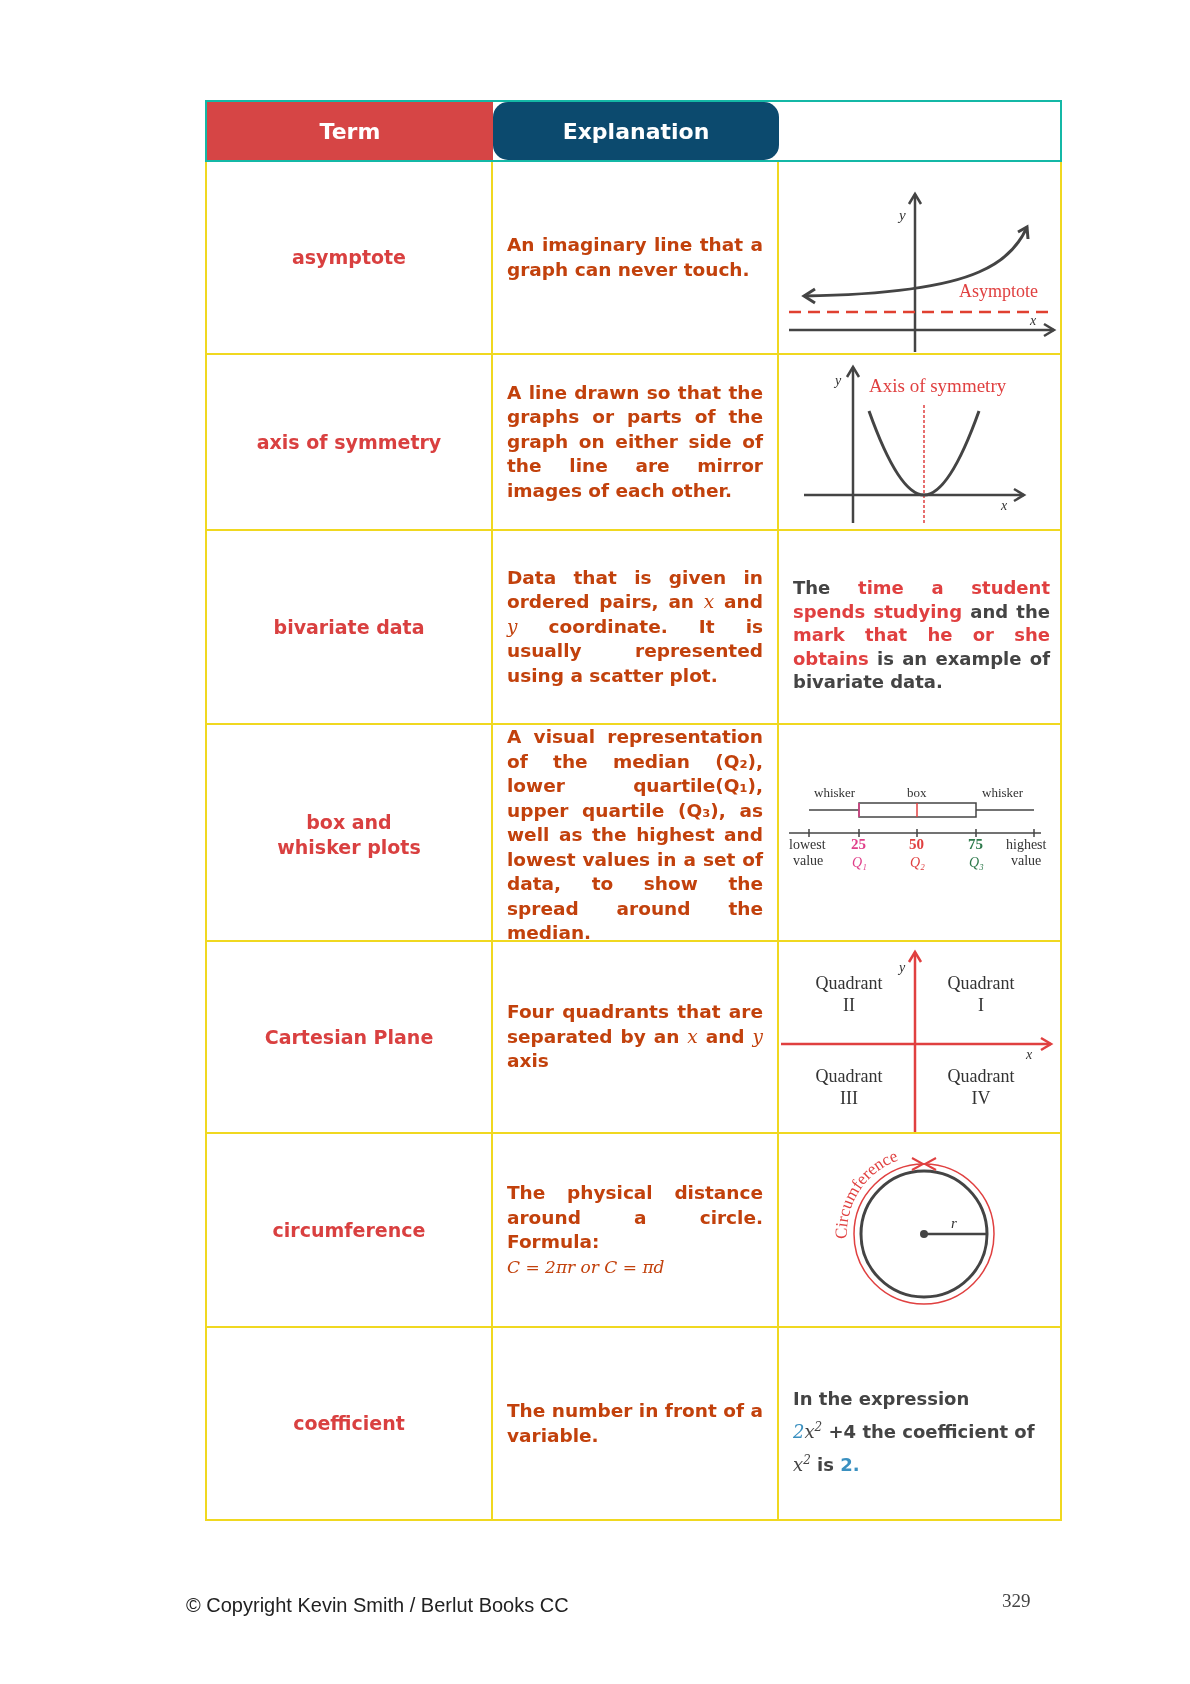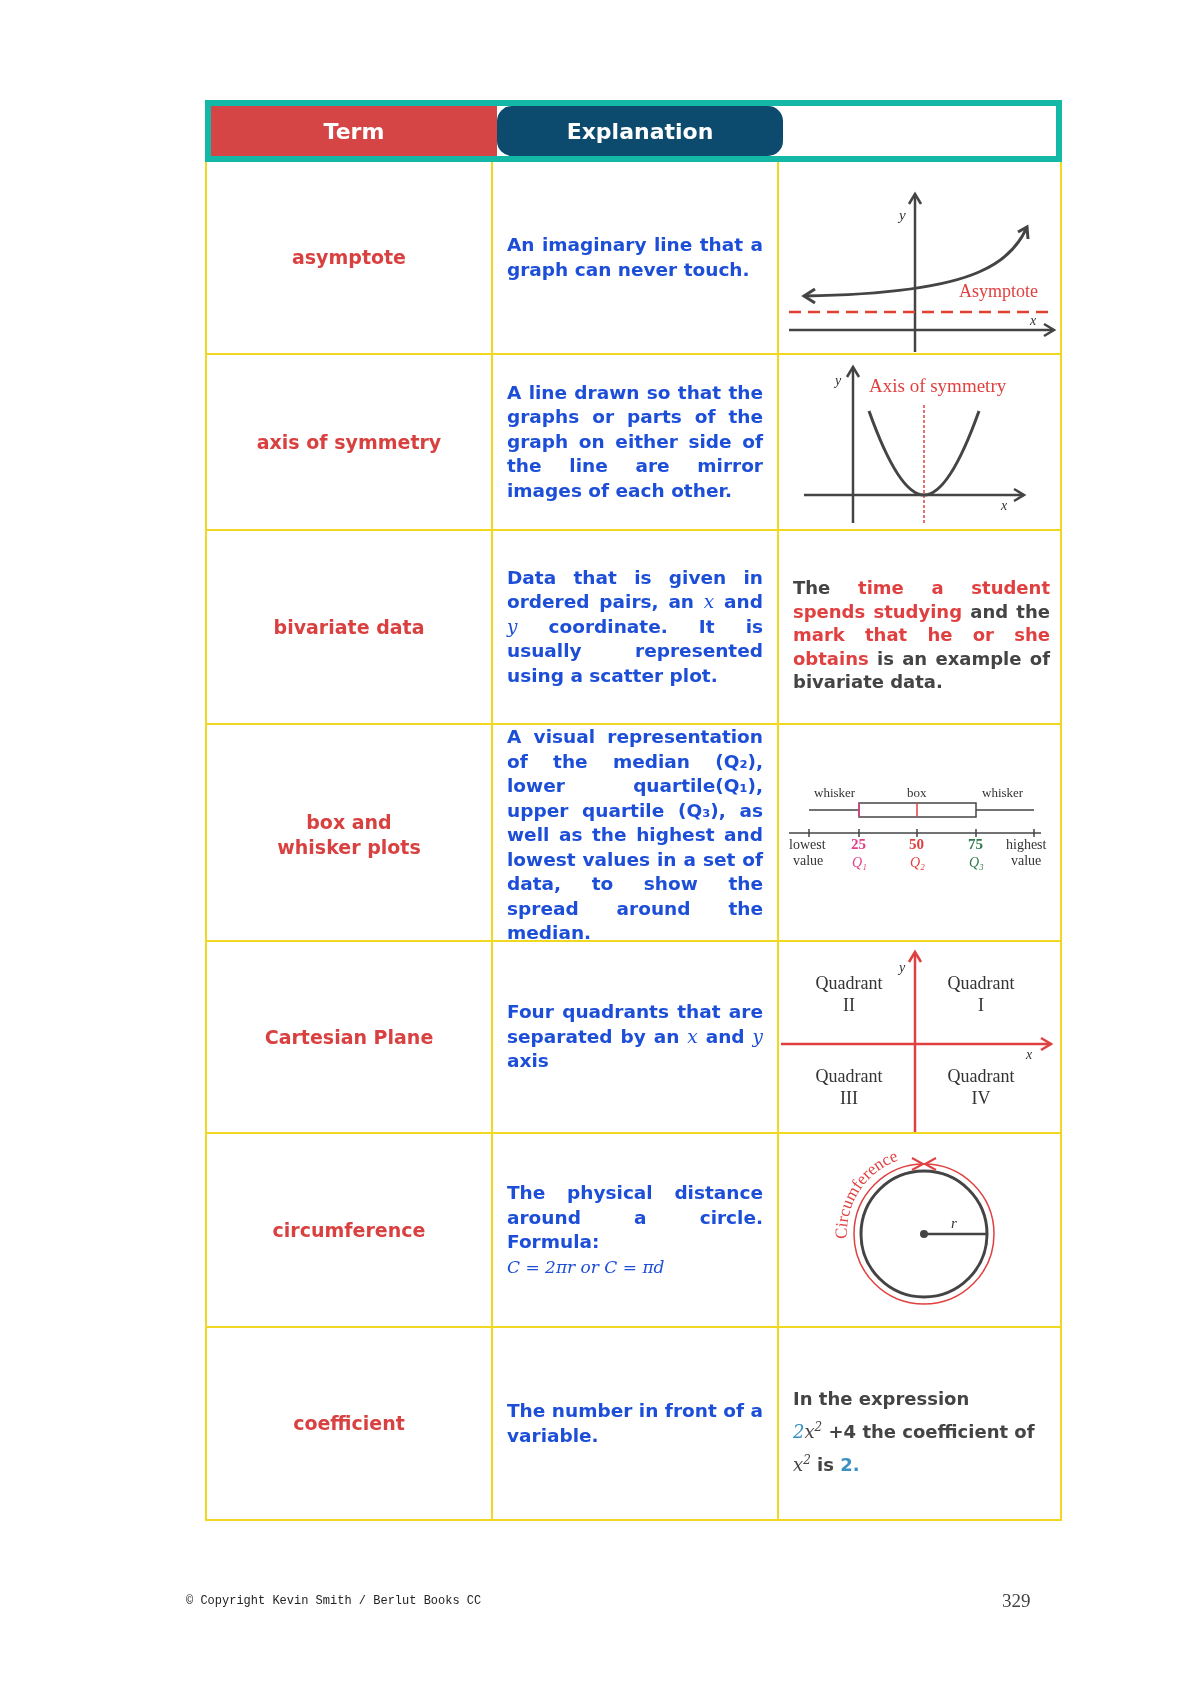--- a/index.html
+++ b/index.html
@@ -1,32 +1,32 @@
 <!DOCTYPE html>
 <html><head>
 <meta charset="utf-8">
 <style>
   html,body{margin:0;padding:0;background:#fff;}
   body{width:1190px;height:1684px;position:relative;overflow:hidden;font-family:"DejaVu Sans",sans-serif;}
   .tbl{position:absolute;left:205px;top:100px;width:857px;}
-  .hdr{display:grid;grid-template-columns:286px 286px 285px;height:62px;border:6px solid #14b8a6;box-sizing:border-box;}
+  .hdr{display:grid;grid-template-columns:286px 286px 285px;height:62px;border:2px solid #14b8a6;box-sizing:border-box;}
   .hdr div{display:flex;align-items:center;justify-content:center;text-align:center;color:#fff;font-weight:bold;font-size:22px;line-height:27px;}
   .h1{background:#d64545;} .h2{background:#0c4a6e;border-radius:15px;} .h3{background:#ef7a33;}
   .row{display:grid;grid-template-columns:286px 286px 285px;border-left:2px solid #f0d820;border-right:2px solid #f0d820;border-bottom:2px solid #f0d820;box-sizing:border-box;}
   .row>div{border-right:2px solid #f0d820;box-sizing:border-box;position:relative;}
   .row>div:last-child{border-right:none;}
   .term{display:flex;align-items:center;justify-content:center;text-align:center;color:#d94040;font-weight:bold;font-size:19px;line-height:25px;}
-  .expl{display:flex;align-items:center;padding:0 14px;color:#1d4ed8;font-weight:bold;font-size:18.5px;line-height:24.5px;text-align:justify;}
+  .expl{display:flex;align-items:center;padding:0 14px;color:#c2410c;font-weight:bold;font-size:18.5px;line-height:24.5px;text-align:justify;}
   .ex{display:flex;align-items:center;padding:0 14px;font-weight:bold;font-size:18px;line-height:23.5px;color:#444;text-align:justify;margin-top:16px;}
   .red{color:#e04040;}
   .blue{color:#3a90c0;}
   .serif{font-family:"DejaVu Serif",serif;font-style:italic;font-weight:normal;}
   svg{position:absolute;left:0;top:0;}
   svg text{font-family:"Liberation Serif",serif;}
-  .footer{position:absolute;top:1594px;left:186px;font-family:Liberation Mono, monospace;font-size:12px;color:#222;}
+  .footer{position:absolute;top:1594px;left:186px;font-family:Liberation Sans, sans-serif;font-size:20px;color:#222;}
   .pnum{position:absolute;top:1590px;left:1002px;font-family:"Liberation Serif",serif;font-size:19px;color:#444;}
 </style>
 </head>
 <body>
 
 <div class="tbl">
   <div class="hdr">
     <div class="h1">Term</div>
     <div class="h2">Explanation</div>
   </div>

